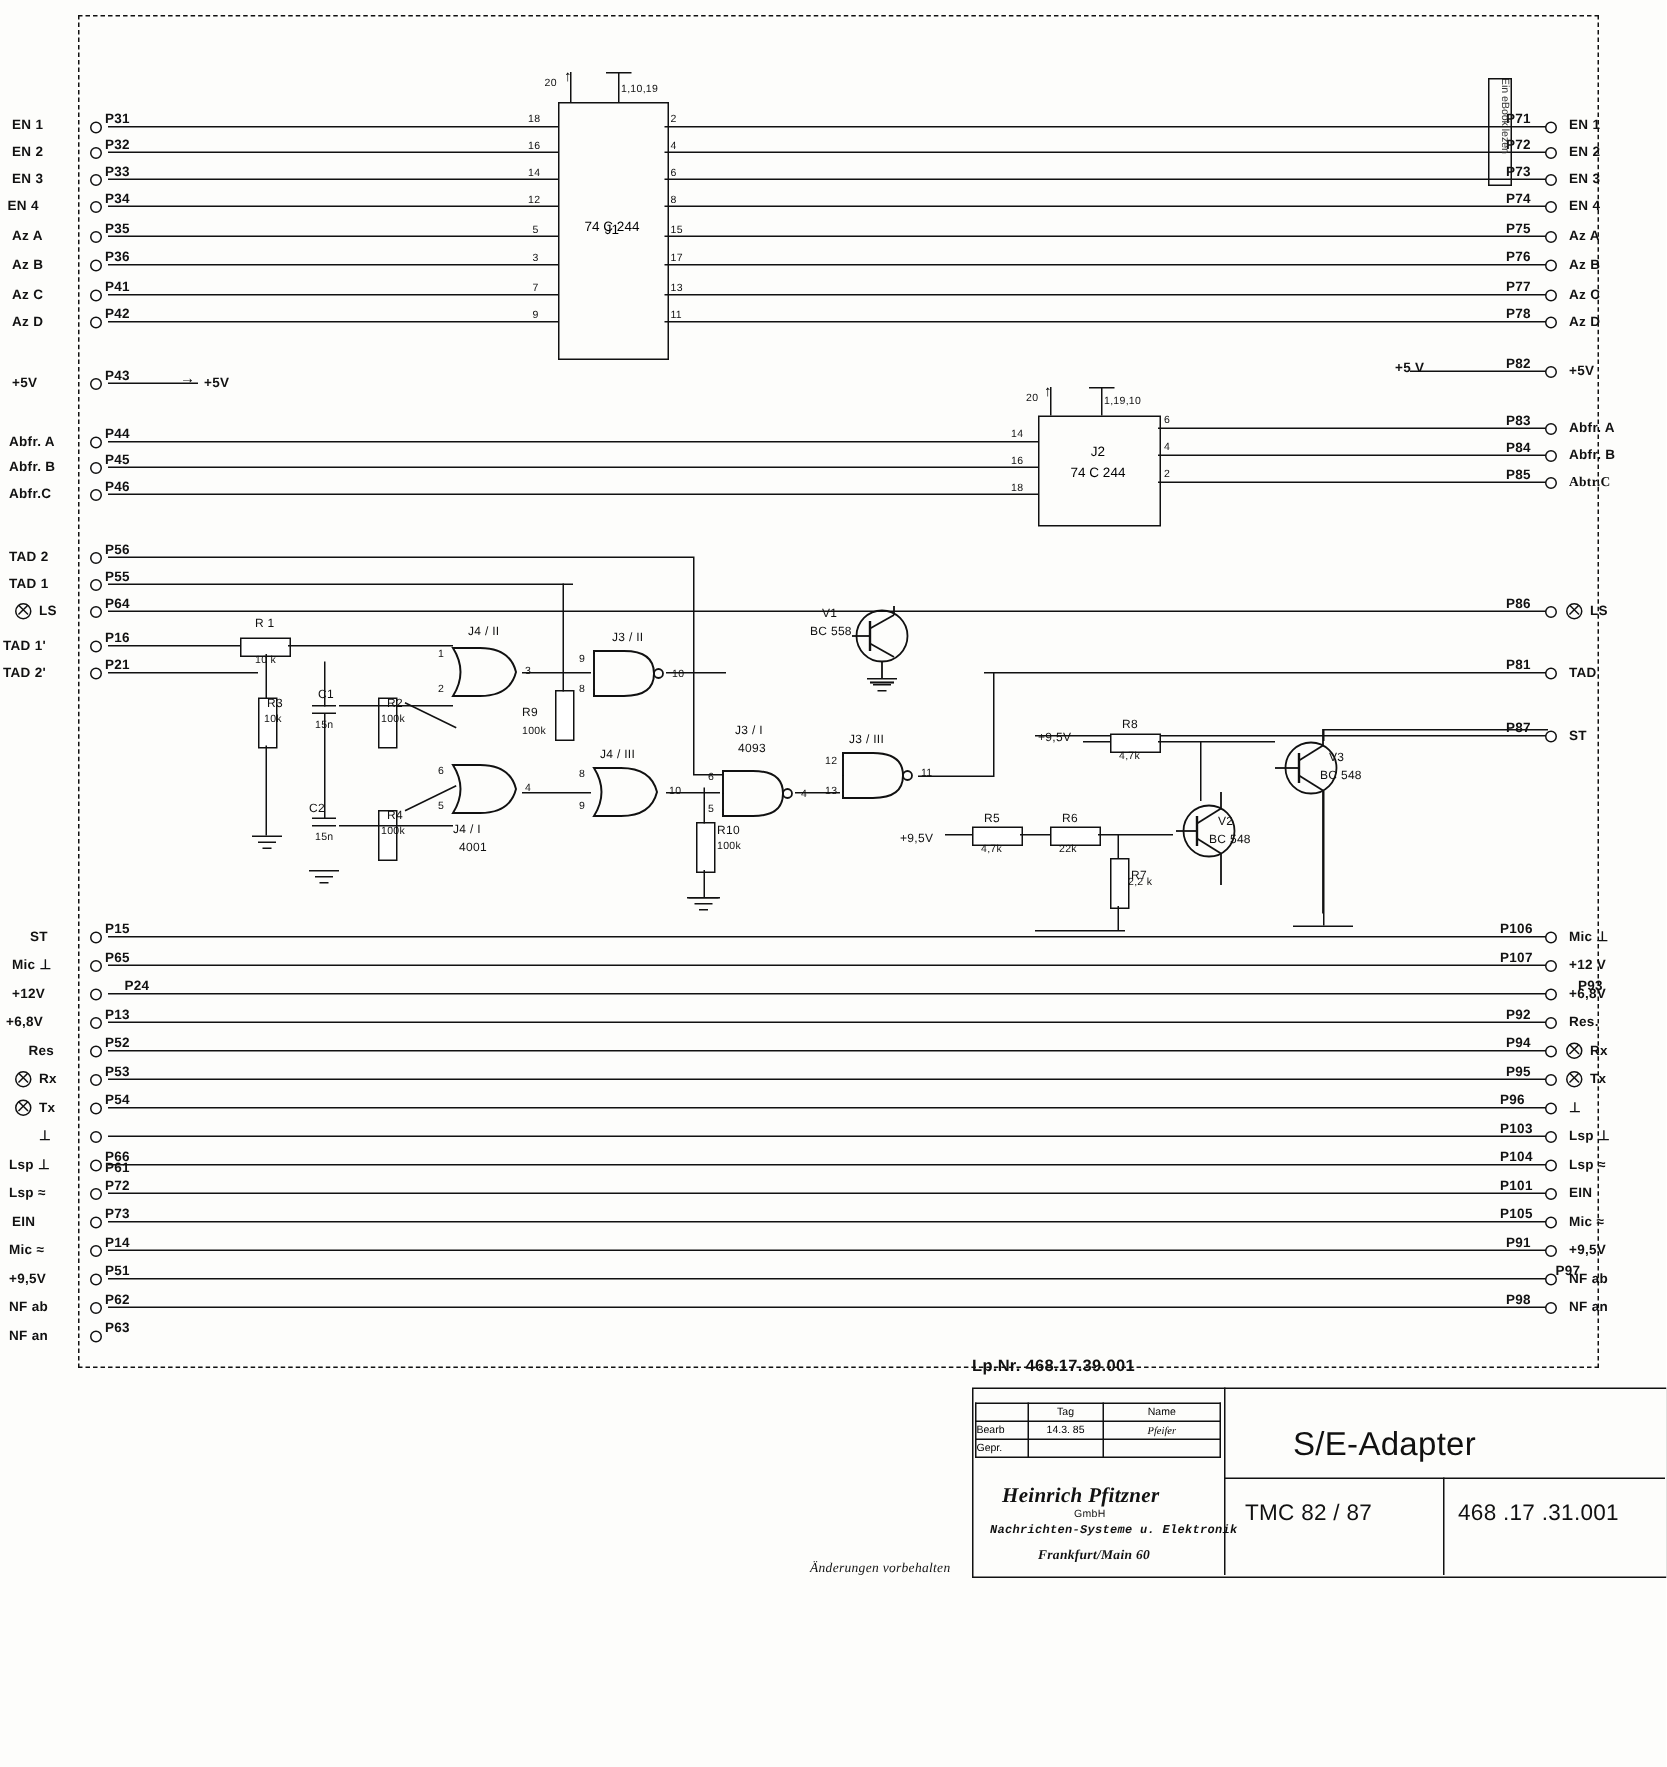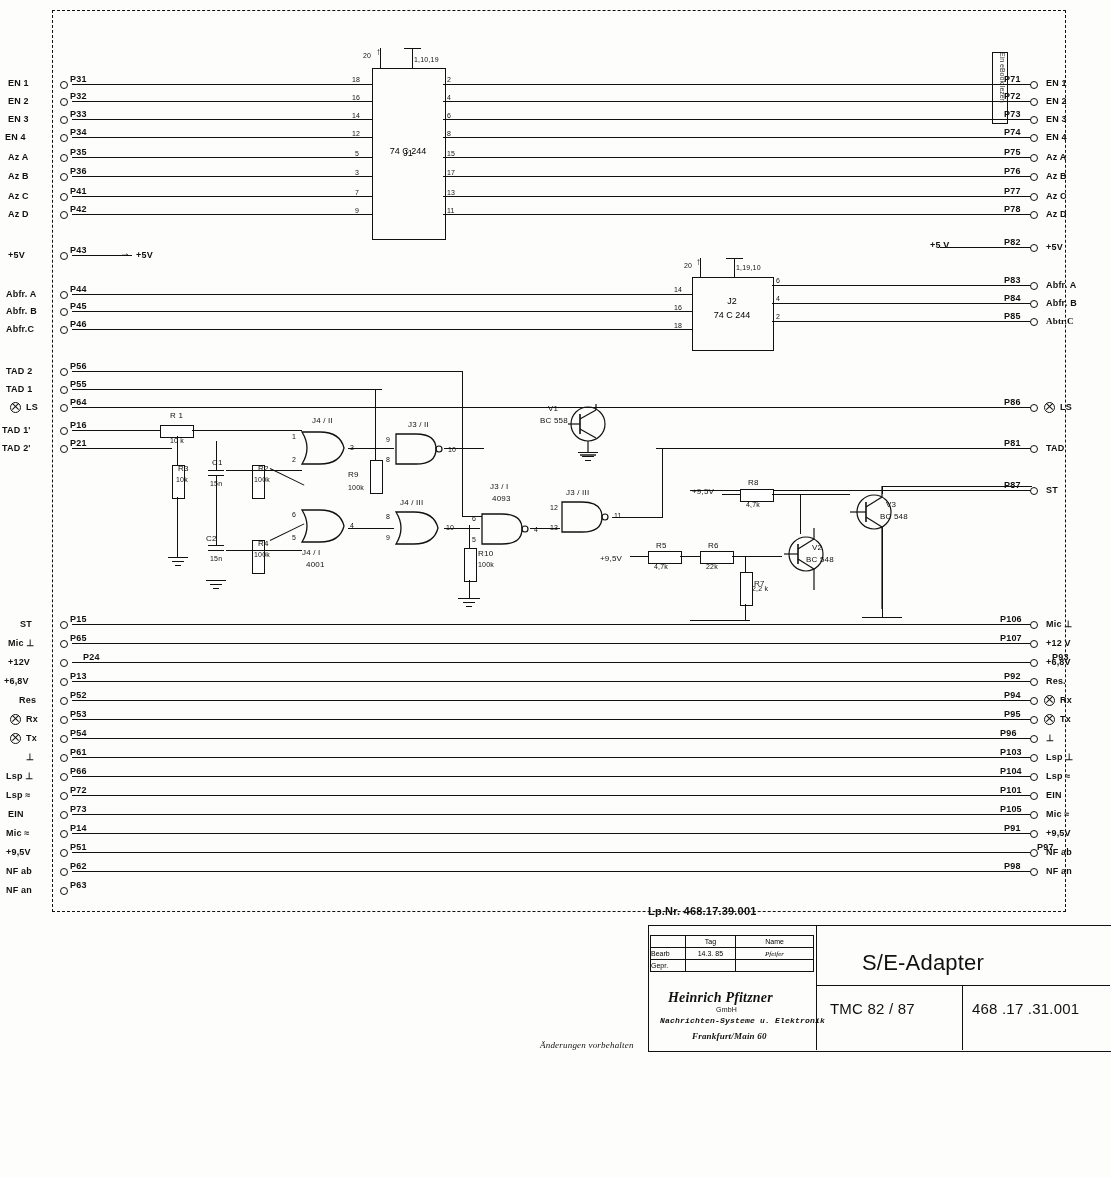--- a/index.html
+++ b/index.html
@@ -242,21 +242,21 @@
   <div class="pin" style="left:60px;top:735px;"></div>
   <div class="lbl b" style="left:70px;top:728px;">P54</div>
   <div class="cross" style="left:10px;top:733px;width:11px;height:11px;">
     <div class="circ" style="left:0;top:0;width:9px;height:9px;"></div>
     <i style="left:1px;top:4px;width:9px;height:1px;transform:rotate(45deg);"></i>
     <i style="left:1px;top:4px;width:9px;height:1px;transform:rotate(-45deg);"></i>
   </div>
   <div class="lbl b" style="left:26px;top:733px;">Tx</div>
 
   <div class="pin" style="left:60px;top:754px;"></div>
-  <div class="lbl b" style="left:70px;top:747px;">P61</div>
+  <div class="lbl b" style="left:70px;top:773px;">P61</div>
   <div class="lbl b" style="left:26px;top:752px;">⊥</div>
 
   <div class="pin" style="left:60px;top:773px;"></div>
   <div class="lbl b" style="left:70px;top:766px;">P66</div>
   <div class="lbl b" style="left:6px;top:771px;">Lsp ⊥</div>
 
   <div class="pin" style="left:60px;top:792px;"></div>
   <div class="lbl b" style="left:70px;top:785px;">P72</div>
   <div class="lbl b" style="left:6px;top:790px;">Lsp ≈</div>
 

